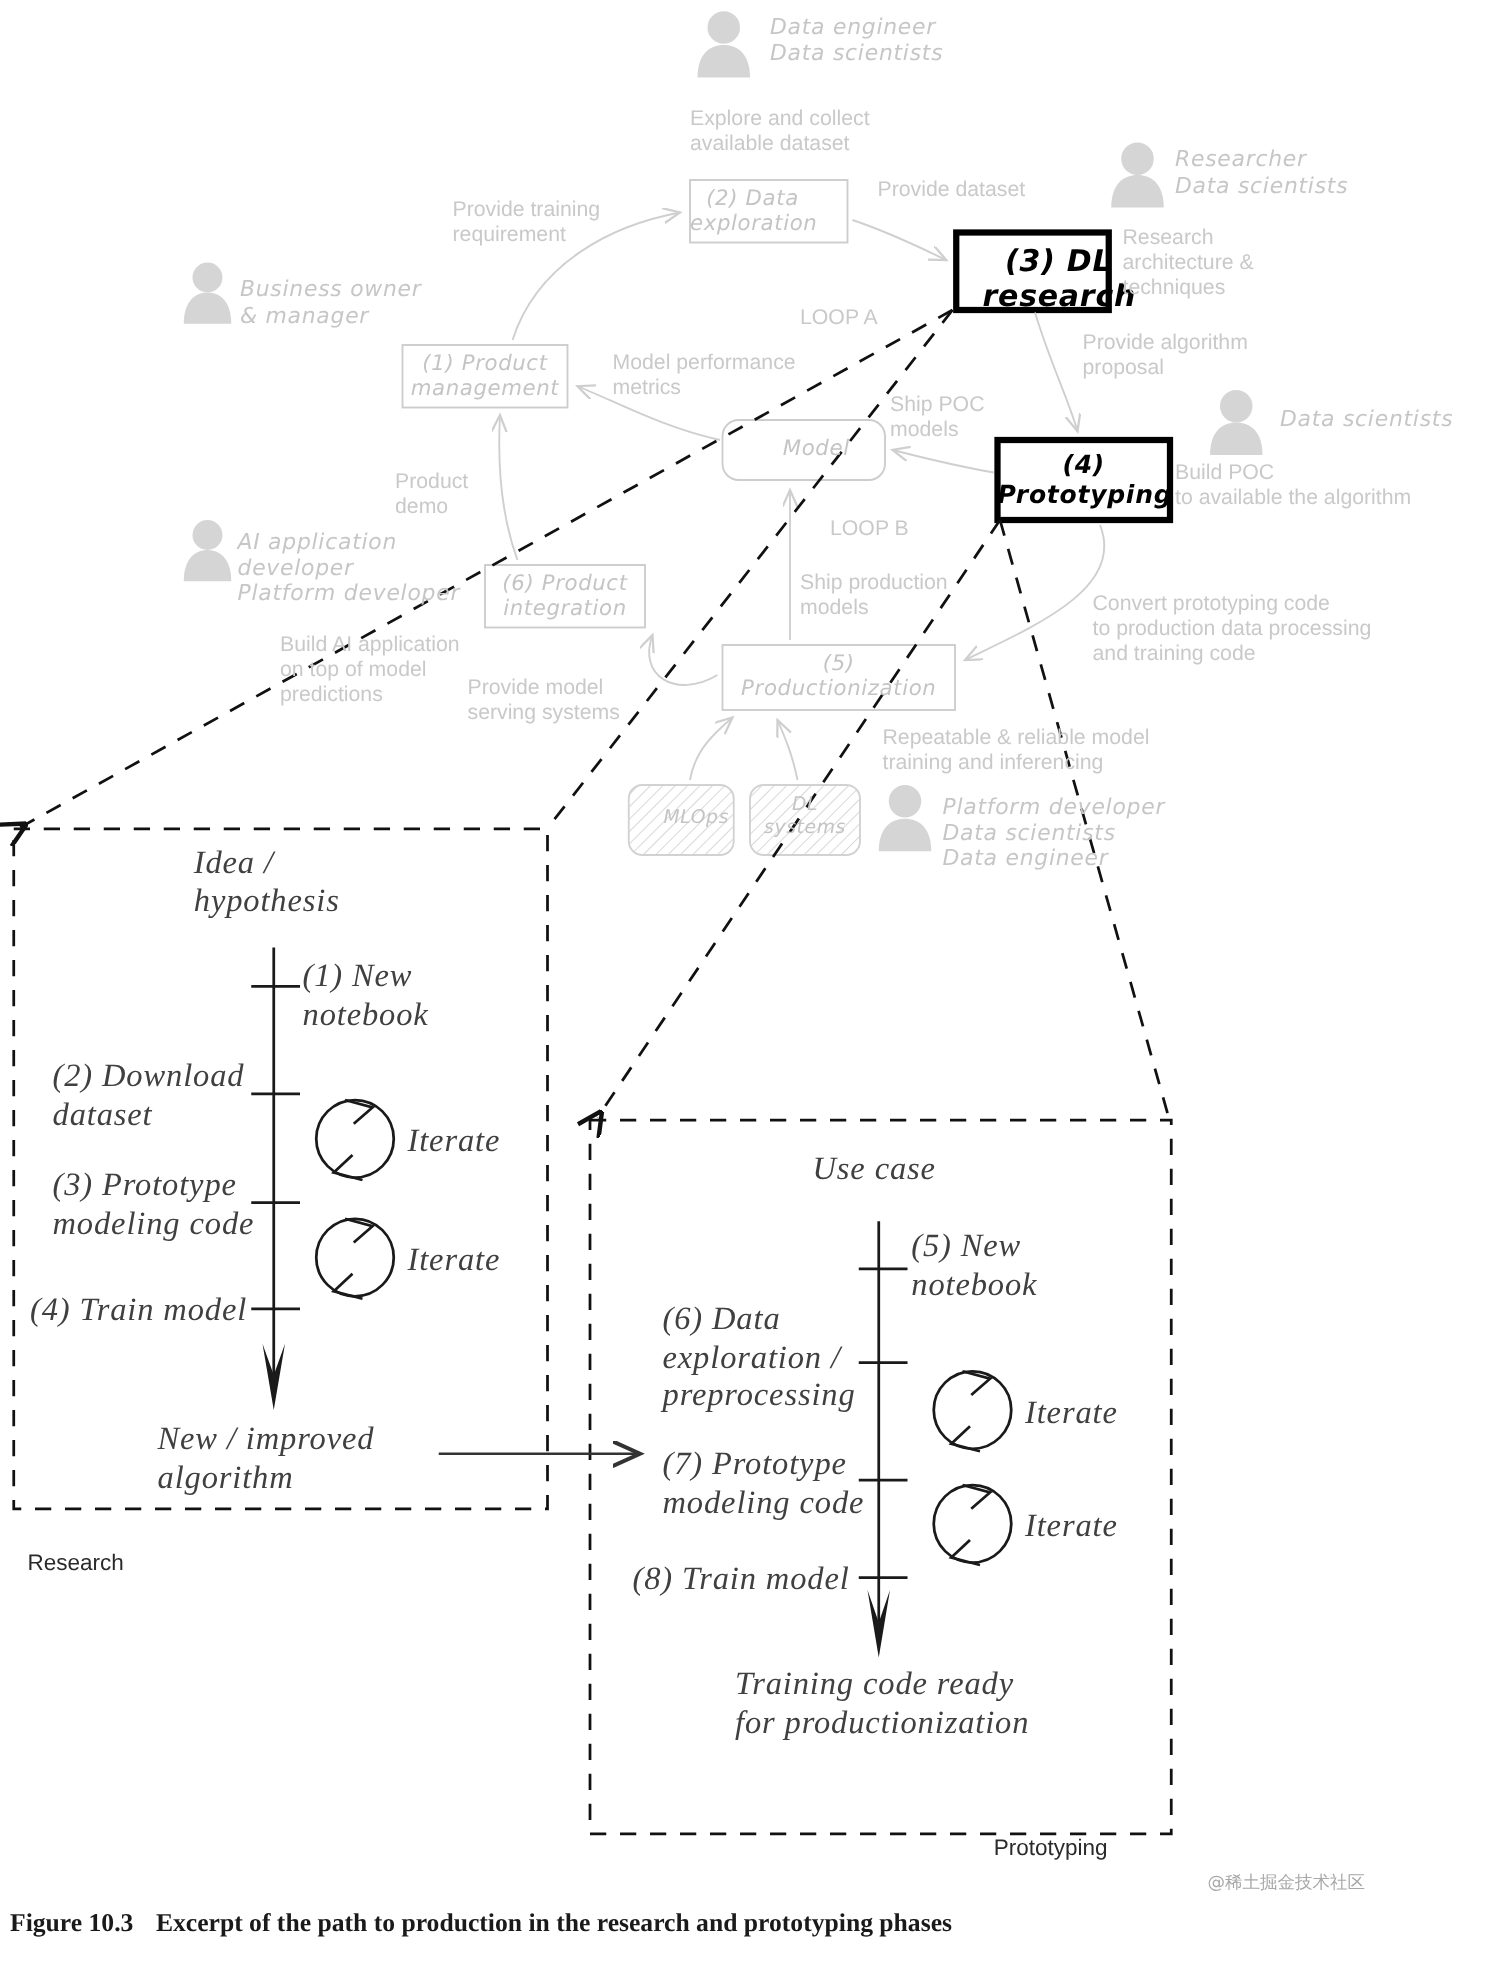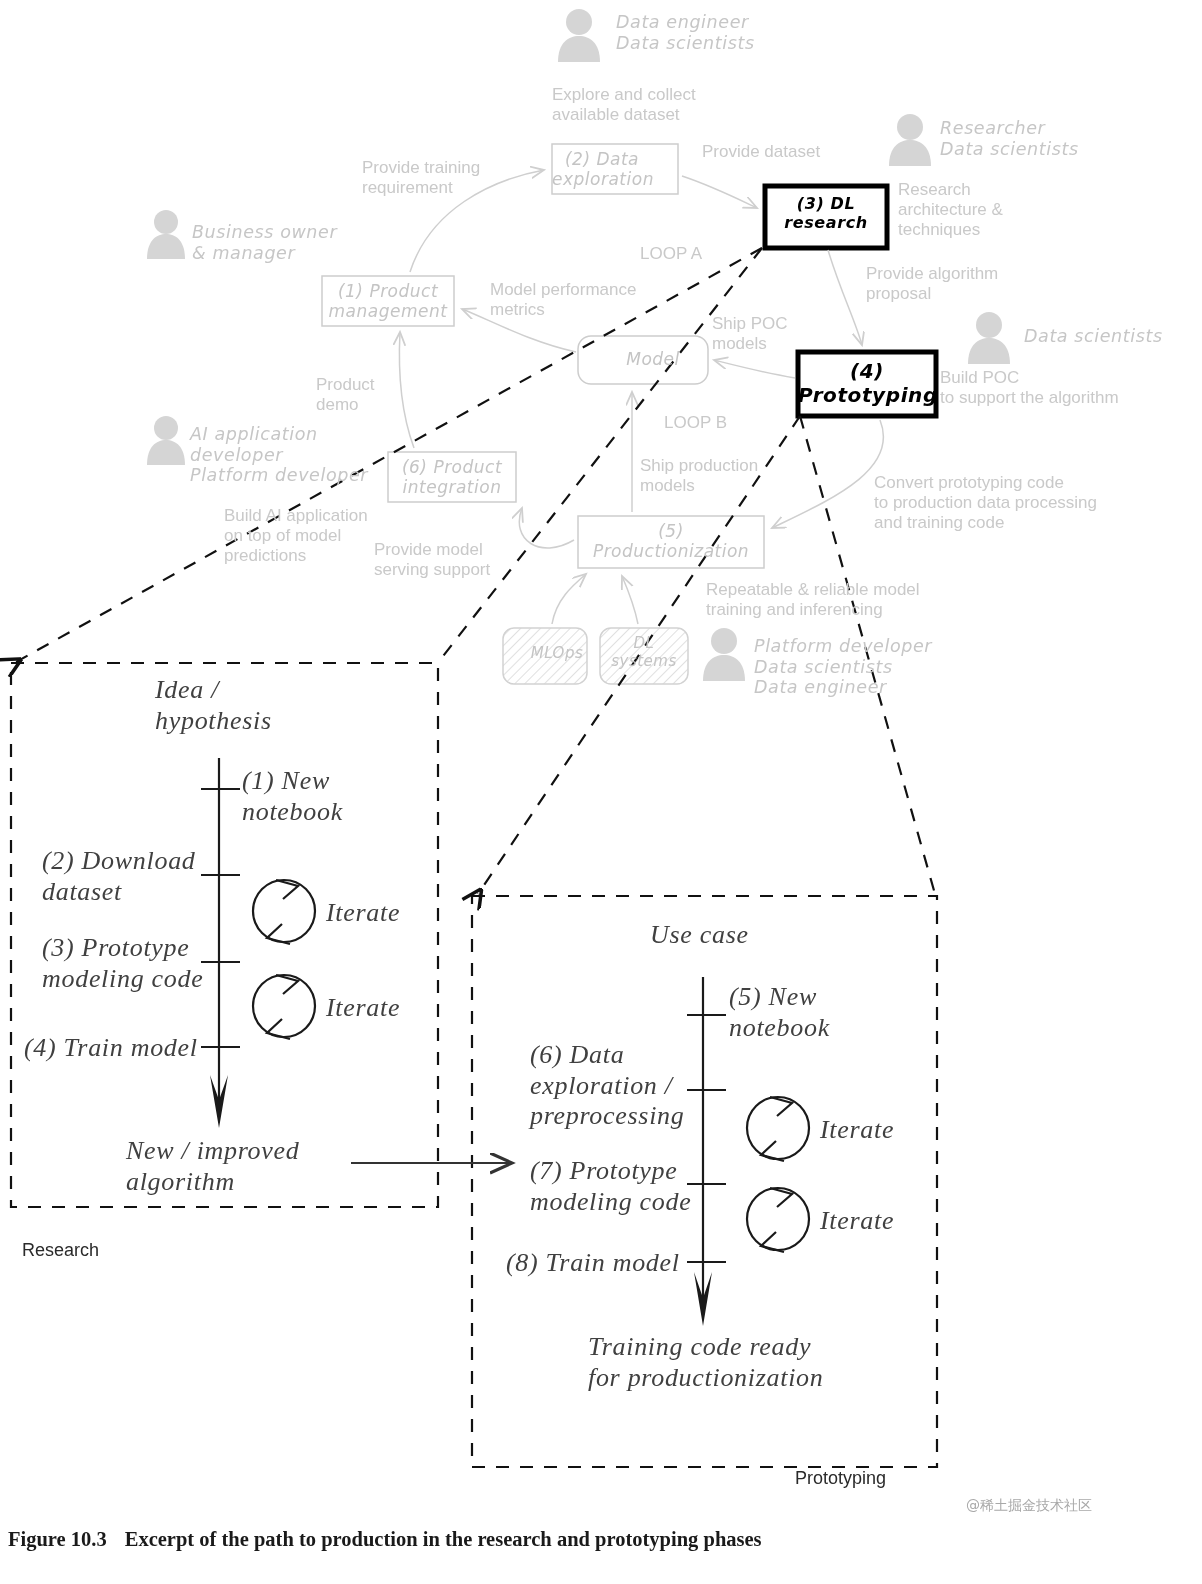--- a/index.html
+++ b/index.html
@@ -241,43 +241,43 @@
 
   <div class="txt faded-hand" style="left:616px; top:12px;"><span>Data engineer</span><br><span>Data scientists</span></div>
   <div class="txt faded-hand" style="left:940px; top:118px;"><span>Researcher</span><br><span>Data scientists</span></div>
   <div class="txt faded-hand" style="left:1024px; top:326px;"><span>Data scientists</span></div>
   <div class="txt faded-hand" style="left:192px; top:222px;"><span>Business owner</span><br><span>&amp; manager</span></div>
   <div class="txt faded-hand" style="left:190px; top:424px;"><span>AI application</span><br><span>developer</span><br><span>Platform developer</span></div>
   <div class="txt faded-hand" style="left:754px; top:636px;"><span>Platform developer</span><br><span>Data scientists</span><br><span>Data engineer</span></div>
 
   <div class="txt faded-box-label" style="left:322px; top:281px; width:132px;"><span>(1) Product</span><br><span>management</span></div>
   <div class="txt faded-box-label" style="left:552px; top:149px; width:100px;"><span>(2) Data</span><br><span>exploration</span></div>
-  <div class="txt hand-bold" style="left:765px; top:195px; width:122px; font-size:16px;"><span>(3) DL</span><br><span>research</span></div>
+  <div class="txt hand-bold" style="left:786px; top:195px; width:122px; font-size:24px;"><span>(3) DL</span><br><span>research</span></div>
   <div class="txt hand-bold" style="left:798px; top:360px; width:138px; font-size:20px;"><span>(4)</span><br><span>Prototyping</span></div>
   <div class="txt faded-box-label" style="left:578px; top:521px; width:186px;"><span>(5)</span><br><span>Productionization</span></div>
   <div class="txt faded-box-label" style="left:388px; top:457px; width:128px;"><span>(6) Product</span><br><span>integration</span></div>
   <div class="txt faded-box-label" style="left:578px; top:349px; width:150px;"><span>Model</span></div>
   <div class="txt faded-box-label" style="left:503px; top:645px; width:108px; font-size:15px;"><span>MLOps</span></div>
   <div class="txt faded-box-label" style="left:600px; top:635px; width:88px; font-size:15px;"><span>DL</span><br><span>systems</span></div>
 
   <div class="txt faded-sans" style="left:552px; top:85px;"><span>Explore and collect</span><br><span>available dataset</span></div>
   <div class="txt faded-sans" style="left:702px; top:142px;"><span>Provide dataset</span></div>
   <div class="txt faded-sans" style="left:898px; top:180px;"><span>Research</span><br><span>architecture &amp;</span><br><span>techniques</span></div>
   <div class="txt faded-sans" style="left:362px; top:158px;"><span>Provide training</span><br><span>requirement</span></div>
   <div class="txt faded-sans" style="left:490px; top:280px;"><span>Model performance</span><br><span>metrics</span></div>
   <div class="txt faded-sans" style="left:640px; top:244px;"><span>LOOP A</span></div>
   <div class="txt faded-sans" style="left:664px; top:413px;"><span>LOOP B</span></div>
   <div class="txt faded-sans" style="left:866px; top:264px;"><span>Provide algorithm</span><br><span>proposal</span></div>
   <div class="txt faded-sans" style="left:712px; top:314px;"><span>Ship POC</span><br><span>models</span></div>
-  <div class="txt faded-sans" style="left:940px; top:368px;"><span>Build POC</span><br><span>to support the algorithm</span></div>
+  <div class="txt faded-sans" style="left:940px; top:368px;"><span>Build POC</span><br><span>to available the algorithm</span></div>
   <div class="txt faded-sans" style="left:316px; top:375px;"><span>Product</span><br><span>demo</span></div>
   <div class="txt faded-sans" style="left:224px; top:506px;"><span>Build AI application</span><br><span>on top of model</span><br><span>predictions</span></div>
   <div class="txt faded-sans" style="left:640px; top:456px;"><span>Ship production</span><br><span>models</span></div>
   <div class="txt faded-sans" style="left:874px; top:473px;"><span>Convert prototyping code</span><br><span>to production data processing</span><br><span>and training code</span></div>
-  <div class="txt faded-sans" style="left:374px; top:540px;"><span>Provide model</span><br><span>serving support</span></div>
+  <div class="txt faded-sans" style="left:374px; top:540px;"><span>Provide model</span><br><span>serving systems</span></div>
   <div class="txt faded-sans" style="left:706px; top:580px;"><span>Repeatable &amp; reliable model</span><br><span>training and inferencing</span></div>
 
   <div class="txt hand" style="left:155px; top:675px;"><span>Idea /</span><br><span>hypothesis</span></div>
   <div class="txt hand" style="left:242px; top:766px;"><span>(1) New</span><br><span>notebook</span></div>
   <div class="txt hand" style="left:42px; top:846px;"><span>(2) Download</span><br><span>dataset</span></div>
   <div class="txt hand" style="left:42px; top:933px;"><span>(3) Prototype</span><br><span>modeling code</span></div>
   <div class="txt hand" style="left:24px; top:1033px;"><span>(4) Train model</span></div>
   <div class="txt hand" style="left:326px; top:898px;"><span>Iterate</span></div>
   <div class="txt hand" style="left:326px; top:993px;"><span>Iterate</span></div>
   <div class="txt hand" style="left:126px; top:1136px;"><span>New / improved</span><br><span>algorithm</span></div>

